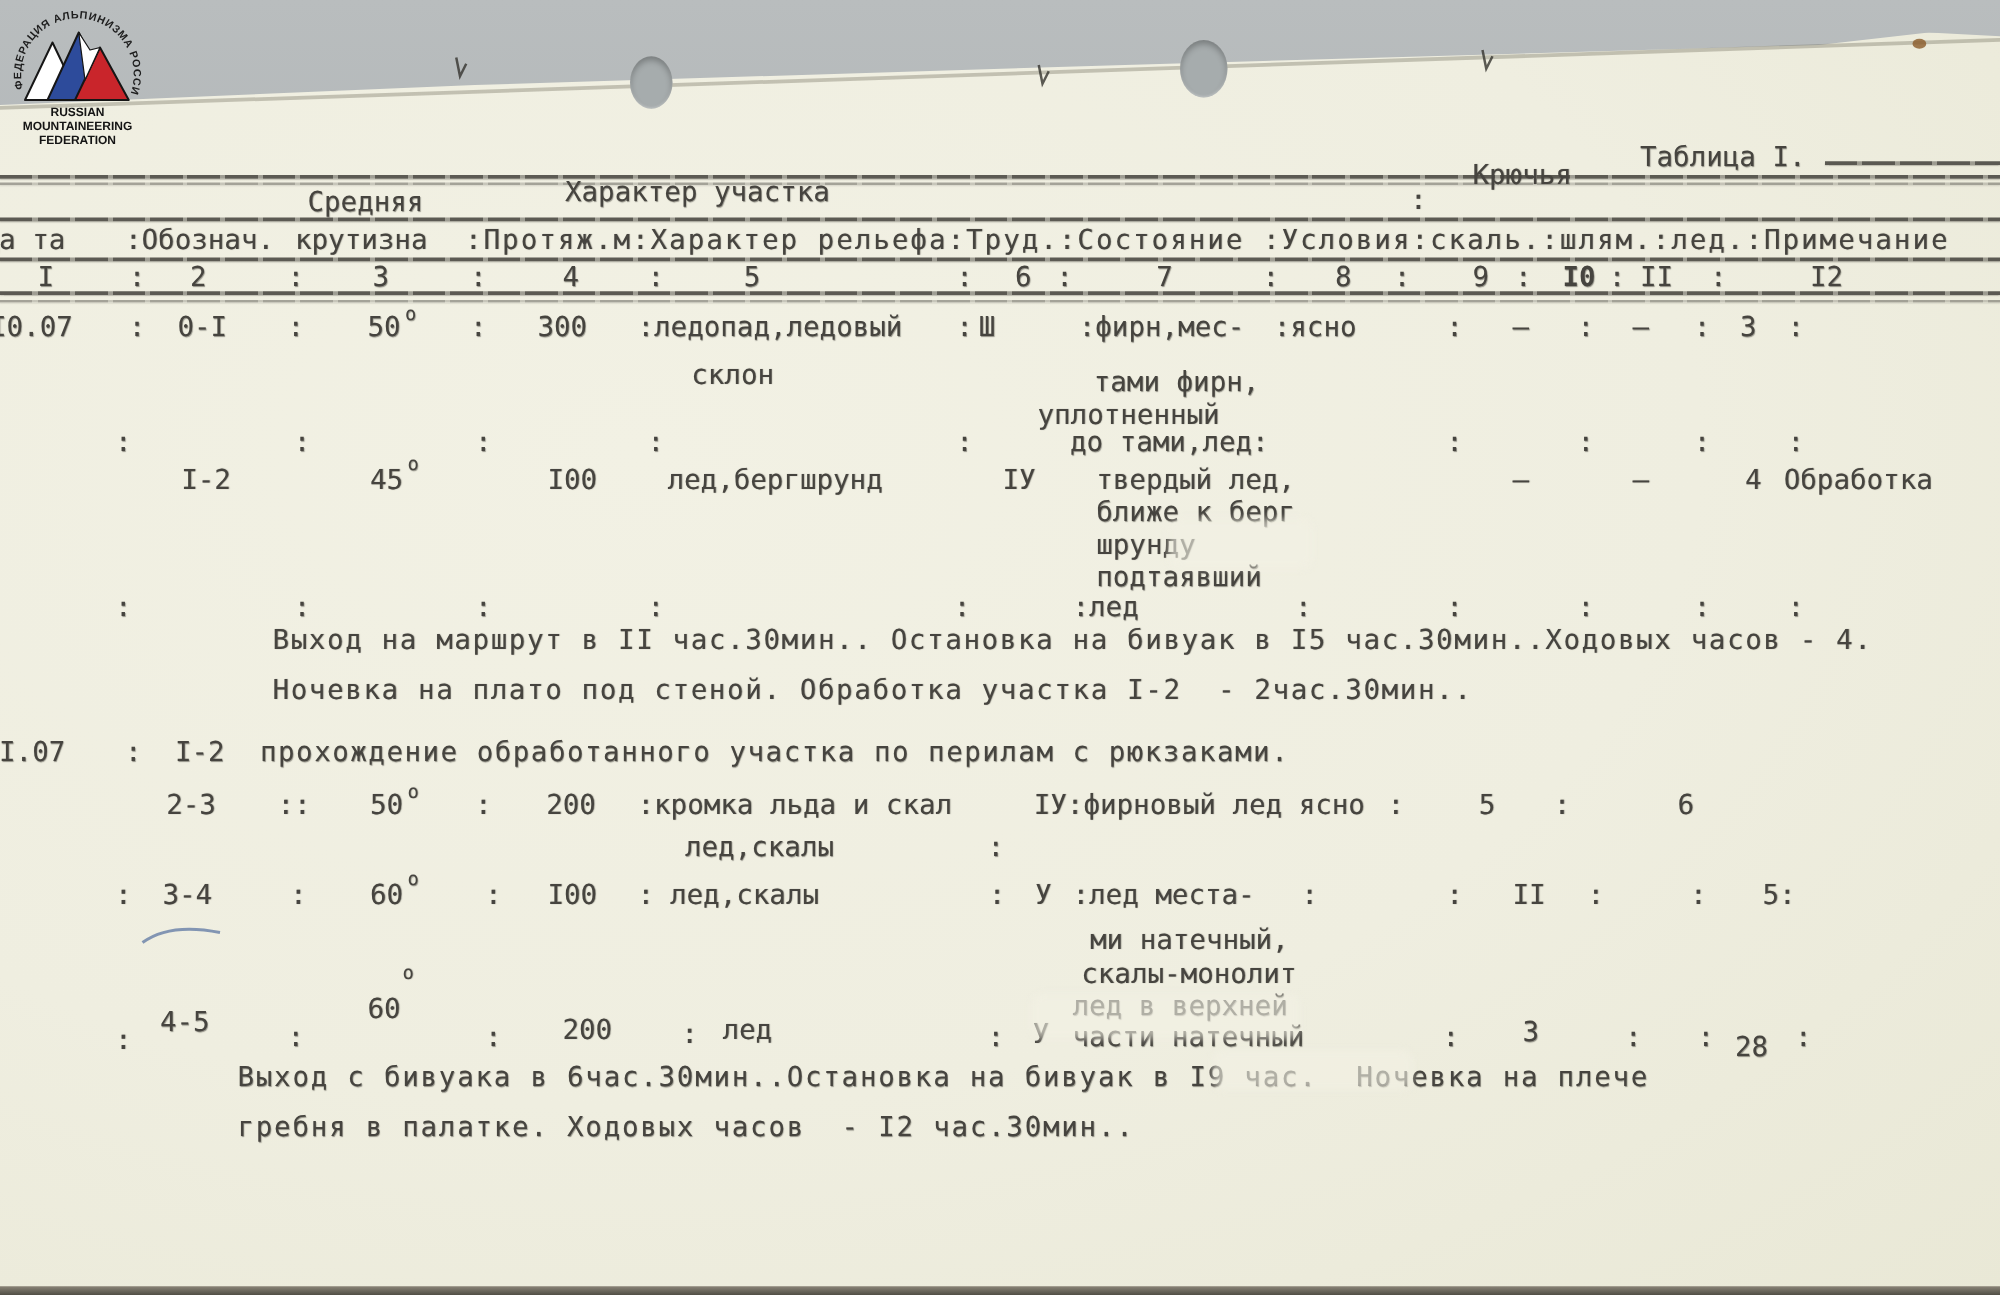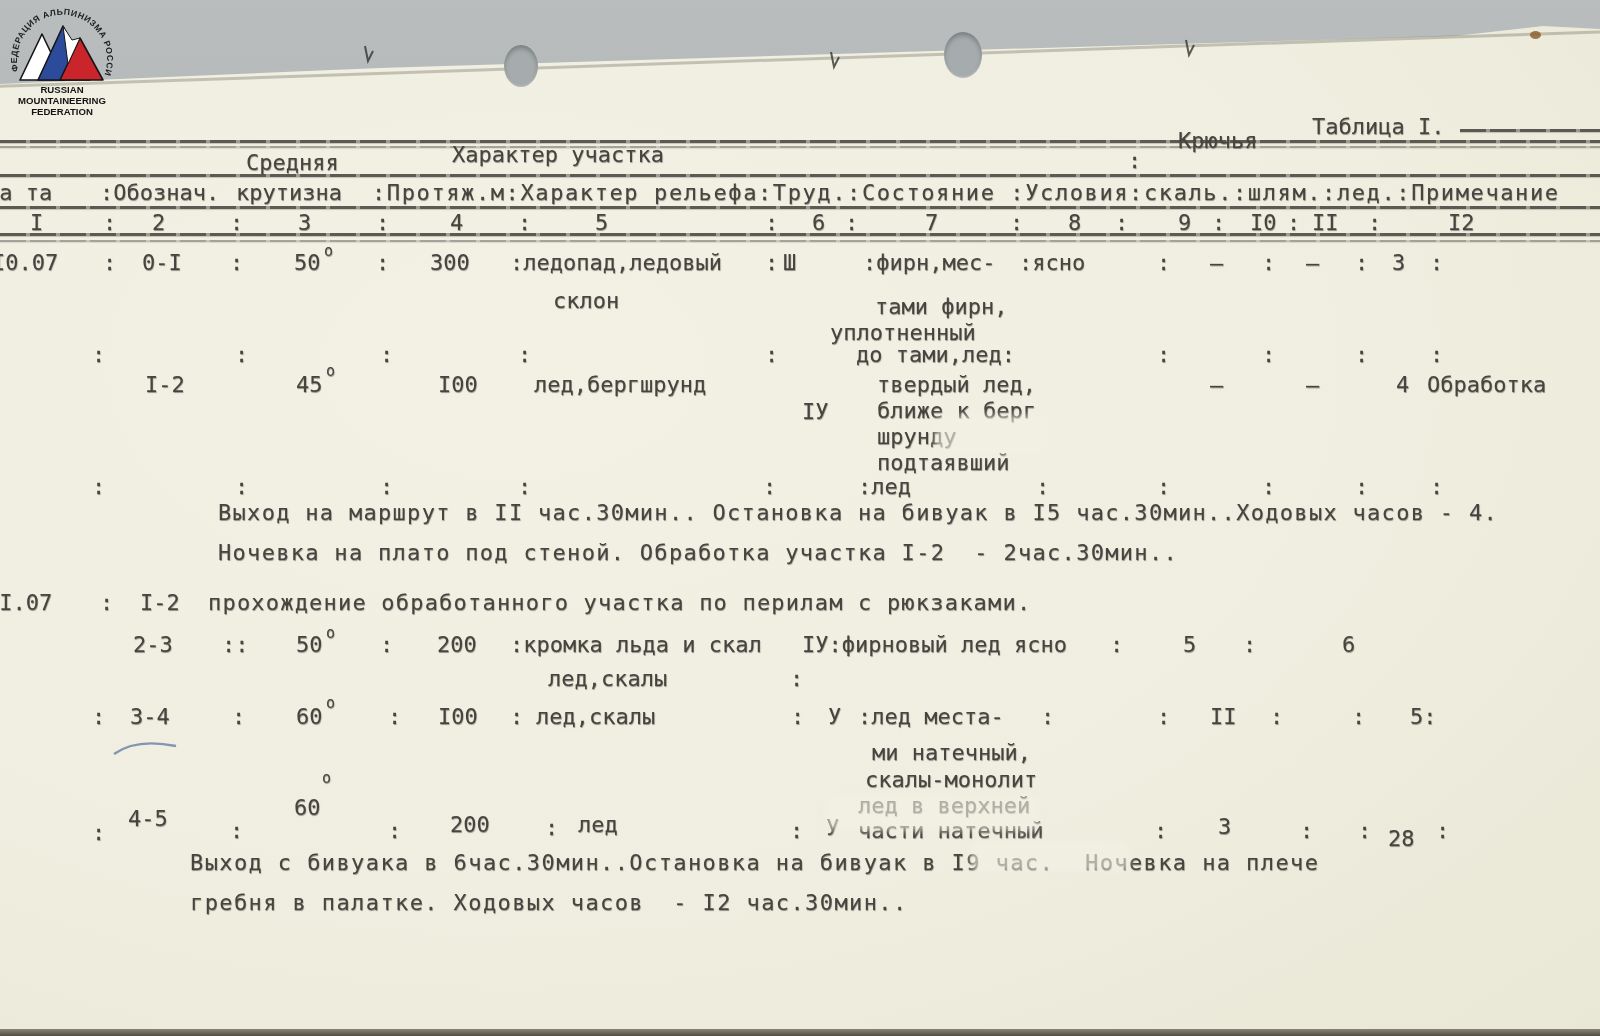--- a/index.html
+++ b/index.html
@@ -80,21 +80,21 @@
       <span class="typed" style="left: 595px; top: 210px;">5</span>
       <span class="typed" style="left: 765px; top: 210px;">:</span>
       <span class="typed" style="left: 812px; top: 210px;">6</span>
       <span class="typed" style="left: 845px; top: 210px;">:</span>
       <span class="typed" style="left: 925px; top: 210px;">7</span>
       <span class="typed" style="left: 1010px; top: 210px;">:</span>
       <span class="typed" style="left: 1068px; top: 210px;">8</span>
       <span class="typed" style="left: 1115px; top: 210px;">:</span>
       <span class="typed" style="left: 1178px; top: 210px;">9</span>
       <span class="typed" style="left: 1212px; top: 210px;">:</span>
-      <span class="typed" style="left: 1250px; top: 210px;">I0</span>
+      <span class="typed" style="left: 1250px; top: 210px; font-weight: bold;">I0</span>
       <span class="typed" style="left: 1287px; top: 210px;">:</span>
       <span class="typed" style="left: 1312px; top: 210px;">II</span>
       <span class="typed" style="left: 1368px; top: 210px;">:</span>
       <span class="typed" style="left: 1448px; top: 210px;">I2</span>
       <span class="typed" style="left: -8px; top: 250px;">I0.07</span>
       <span class="typed" style="left: 103px; top: 250px;">:</span>
       <span class="typed" style="left: 142px; top: 250px;">0-I</span>
       <span class="typed" style="left: 230px; top: 250px;">:</span>
       <span class="typed" style="left: 294px; top: 250px;">50</span>
       <span class="typed" style="left: 324px; top: 238px; font-size: 15px;">о</span>
@@ -123,21 +123,21 @@
       <span class="typed" style="left: 856px; top: 342px;">до тами,лед:</span>
       <span class="typed" style="left: 1157px; top: 342px;">:</span>
       <span class="typed" style="left: 1262px; top: 342px;">:</span>
       <span class="typed" style="left: 1355px; top: 342px;">:</span>
       <span class="typed" style="left: 1430px; top: 342px;">:</span>
       <span class="typed" style="left: 145px; top: 372px;">I-2</span>
       <span class="typed" style="left: 296px; top: 372px;">45</span>
       <span class="typed" style="left: 326px; top: 358px; font-size: 15px;">о</span>
       <span class="typed" style="left: 438px; top: 372px;">I00</span>
       <span class="typed" style="left: 534px; top: 372px;">лед,бергшрунд</span>
-      <span class="typed" style="left: 802px; top: 372px; margin-top: 27px;">IУ</span>
+      <span class="typed" style="left: 802px; top: 372px;">IУ</span>
       <span class="typed" style="left: 877px; top: 372px;">твердый лед,</span>
       <span class="typed" style="left: 1210px; top: 372px;">–</span>
       <span class="typed" style="left: 1306px; top: 372px;">–</span>
       <span class="typed" style="left: 1396px; top: 372px;">4</span>
       <span class="typed" style="left: 1427px; top: 372px;">Обработка</span>
       <span class="typed" style="left: 877px; top: 398px;">ближе к берг</span>
       <span class="typed" style="left: 877px; top: 424px;">шрунду</span>
       <span class="typed" style="left: 877px; top: 450px;">подтаявший</span>
       <span class="typed" style="left: 92px; top: 474px;">:</span>
       <span class="typed" style="left: 235px; top: 474px;">:</span>
@@ -156,21 +156,21 @@
       <span class="typed" style="left: 100px; top: 590px;">:</span>
       <span class="typed" style="left: 140px; top: 590px;">I-2</span>
       <span class="typed" style="left: 208px; top: 590px; letter-spacing: 1.2px;">прохождение обработанного участка по перилам с рюкзаками.</span>
       <span class="typed" style="left: 133px; top: 632px;">2-3</span>
       <span class="typed" style="left: 222px; top: 632px;">::</span>
       <span class="typed" style="left: 296px; top: 632px;">50</span>
       <span class="typed" style="left: 326px; top: 620px; font-size: 15px;">о</span>
       <span class="typed" style="left: 380px; top: 632px;">:</span>
       <span class="typed" style="left: 437px; top: 632px;">200</span>
       <span class="typed" style="left: 510px; top: 632px;">:кромка льда и скал</span>
-      <span class="typed" style="left: 802px; top: 632px;">IУ:фирновый лед ясно</span>
+      <span class="typed" style="left: 827px; top: 632px;">IУ:фирновый лед ясно</span>
       <span class="typed" style="left: 1110px; top: 632px;">:</span>
       <span class="typed" style="left: 1183px; top: 632px;">5</span>
       <span class="typed" style="left: 1243px; top: 632px;">:</span>
       <span class="typed" style="left: 1342px; top: 632px;">6</span>
       <span class="typed" style="left: 548px; top: 666px;">лед,скалы</span>
       <span class="typed" style="left: 790px; top: 666px;">:</span>
       <span class="typed" style="left: 92px; top: 704px;">:</span>
       <span class="typed" style="left: 130px; top: 704px;">3-4</span>
       <span class="typed" style="left: 232px; top: 704px;">:</span>
       <span class="typed" style="left: 296px; top: 704px;">60</span>

